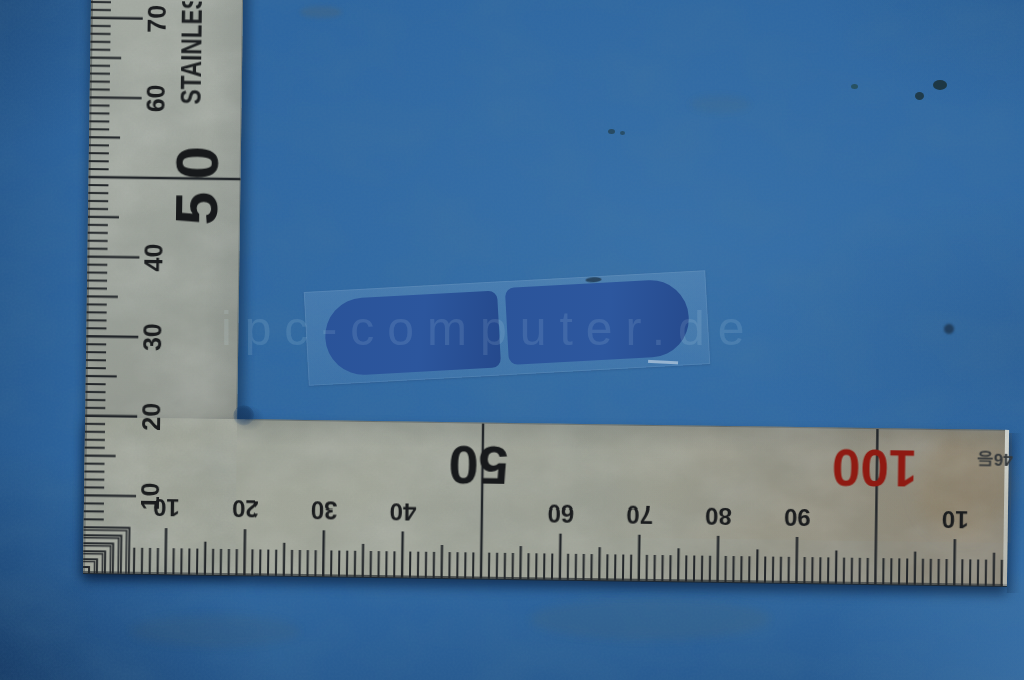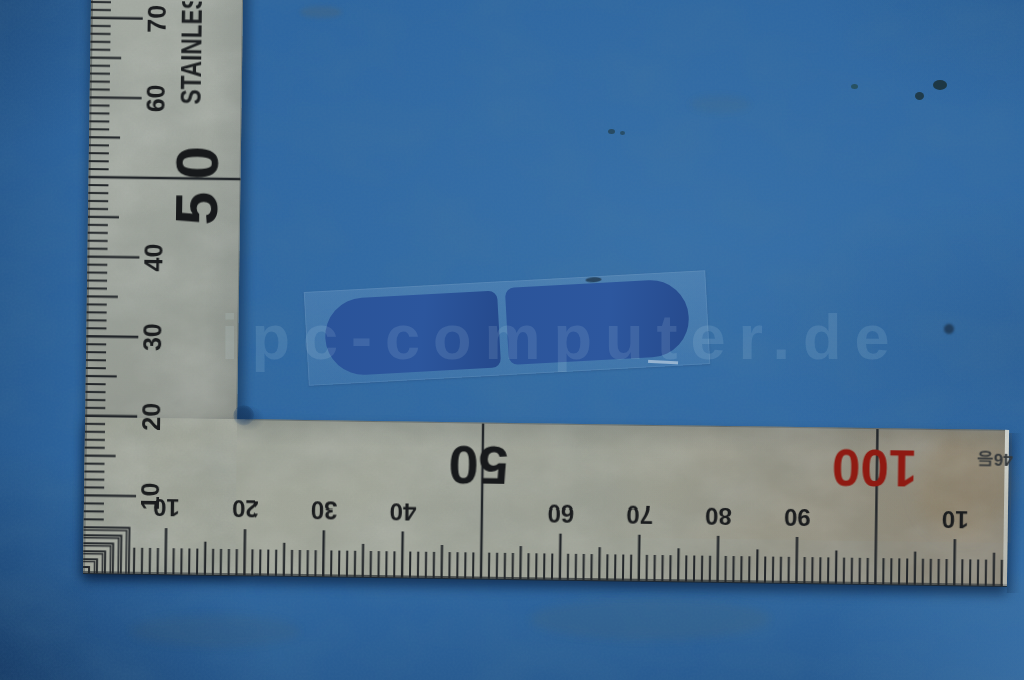--- a/index.html
+++ b/index.html
@@ -308,15 +308,15 @@
       background:linear-gradient(180deg, rgba(198,224,246,0.14), rgba(160,195,228,0.11)); outline:1px solid rgba(235,245,255,0.08); outline-offset:-1px;
       box-shadow:0 1px 2px rgba(30,60,100,0.22);">
     <div class="abs" style="left:19px;top:9px;width:174px;height:77px;border-radius:39px 9px 9px 39px;
          background:linear-gradient(100deg,#2a5399,#2c569d 55%,#25498c);"></div>
     <div class="abs" style="left:201px;top:7px;width:182px;height:77px;border-radius:9px 38px 38px 9px;
          background:linear-gradient(100deg,#2b549a,#2d579e 55%,#264a8d);"></div>
     <div class="abs" style="left:282px;top:1px;width:16px;height:5px;border-radius:50%;background:rgba(10,20,30,0.55);filter:blur(0.7px);"></div>
     <div class="abs" style="left:340px;top:88px;width:30px;height:3px;background:rgba(255,255,255,0.45);filter:blur(0.7px);transform:rotate(6deg);"></div>
   </div>
 
-  <div class="abs" style="left:221px;top:301px;font-size:63px;letter-spacing:13px;
-       color:rgba(215,235,250,0.12); white-space:nowrap;font-weight:bold;">ipc-computer.de</div>
+  <div class="abs" style="left:221px;top:301px;font-size:48px;letter-spacing:13px;
+       color:rgba(215,235,250,0.12); white-space:nowrap;">ipc-computer.de</div>
 </div>
 
 </body></html>

